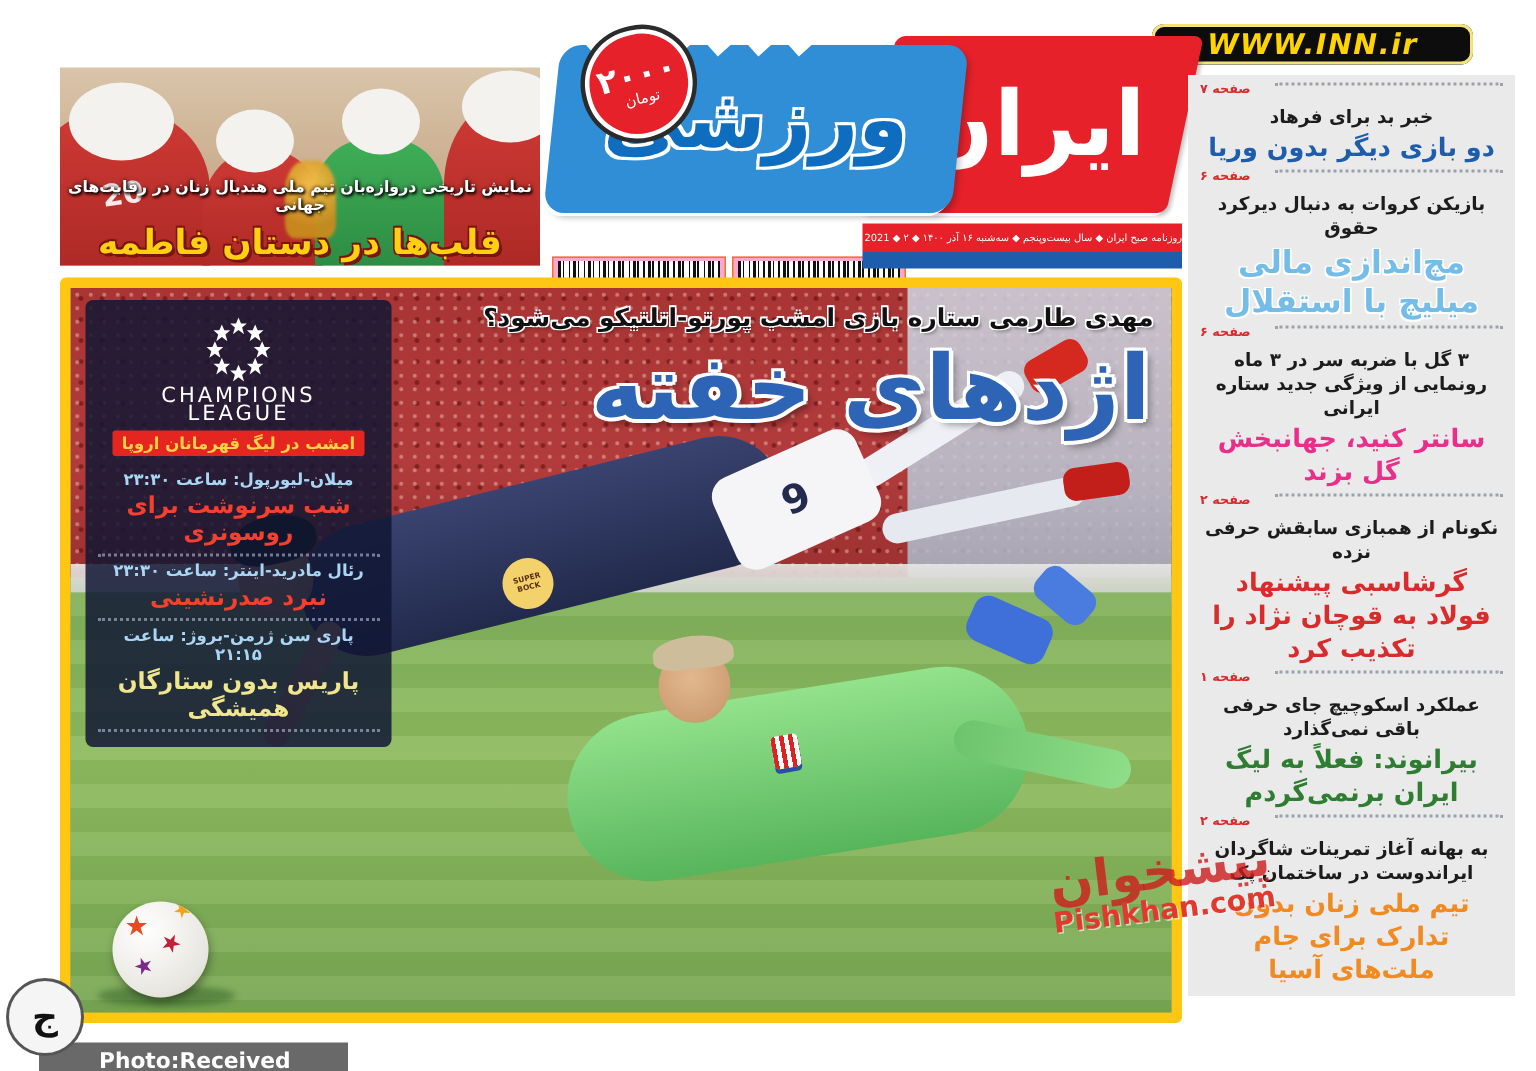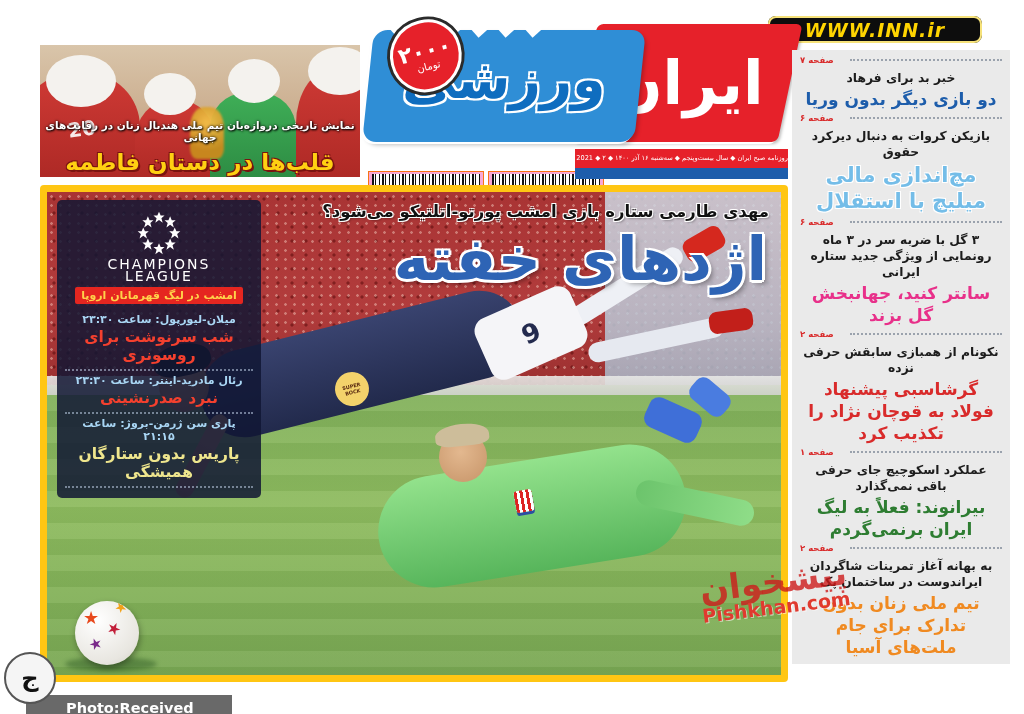--- a/index.html
+++ b/index.html
@@ -141,21 +141,21 @@
   .item{padding:4px 8px 2px 8px;direction:rtl;text-align:center;}
   .item .ikicker{color:#1c1c1c;font-size:12.3px;font-weight:bold;line-height:16px;}
   .item .ihead{font-weight:bold;font-size:17px;line-height:22px;margin-top:2px;}
   .c-red{color:#d92b2b;}
   .c-blue{color:#1d5dab;}
   .c-cyan{color:#74bde8;font-size:21px !important;line-height:26px !important;
     text-shadow:-1px -1px 0 #fff,1px -1px 0 #fff,-1px 1px 0 #fff,1px 1px 0 #fff;}
   .c-magenta{color:#e8308a;}
   .c-green{color:#2e7d32;}
   .c-orange{color:#f08a21;}
-  .sep{display:flex;align-items:center;gap:16px;direction:ltr;padding:1px 8px;}
+  .sep{display:flex;gap:16px;direction:ltr;padding:1px 8px;}
   .sep .pg{color:#d92b2b;font-size:8.5px;font-weight:bold;white-space:nowrap;}
   .sep .line{flex:1;border-top:2px dotted #9aa2ad;height:0;}
 
   
   .credit-bar{position:absolute;left:26px;top:655px;width:206px;height:42px;
     background:rgba(72,72,72,.82);z-index:9;display:flex;flex-direction:column;justify-content:center;
     padding-left:40px;box-sizing:border-box;margin-top:40px;}
   .credit-bar .l1{color:#fff;font-size:14.5px;font-weight:bold;line-height:17px;}
   .credit-bar .l2{color:#fff;font-size:12.5px;font-weight:bold;letter-spacing:1px;line-height:15px;}
   .jamaran-circle{position:absolute;left:4px;top:652px;width:48px;height:48px;border-radius:50%;

